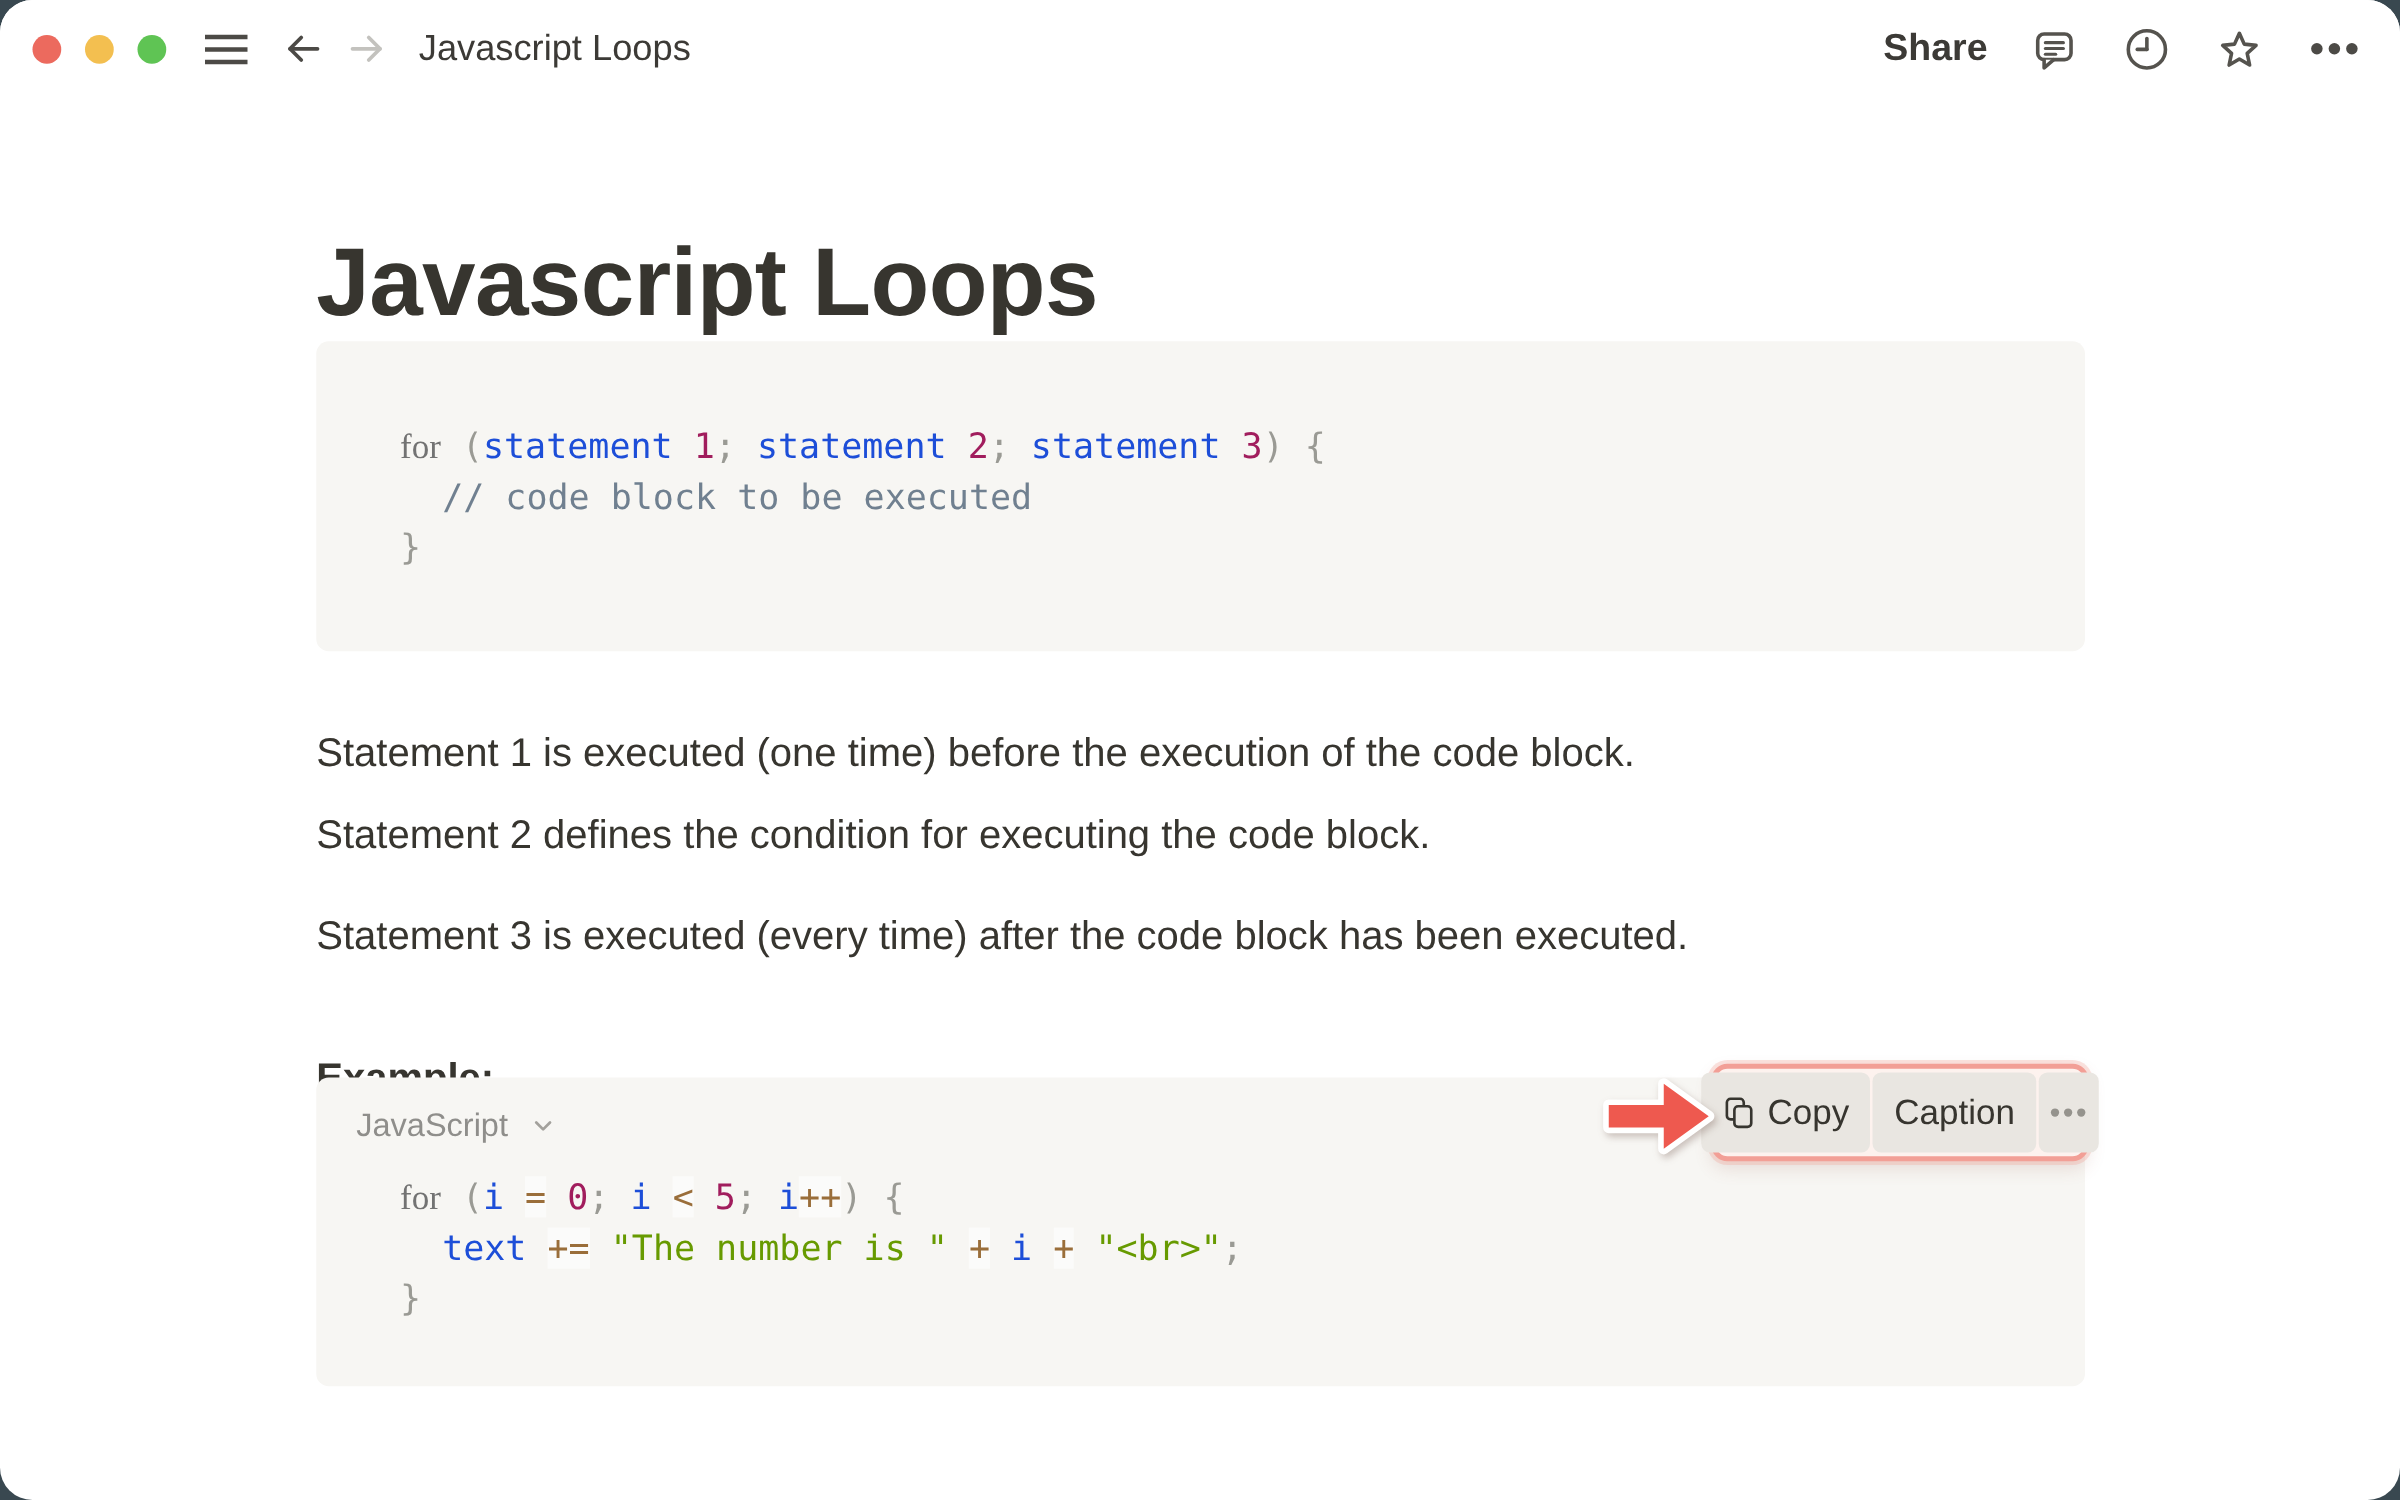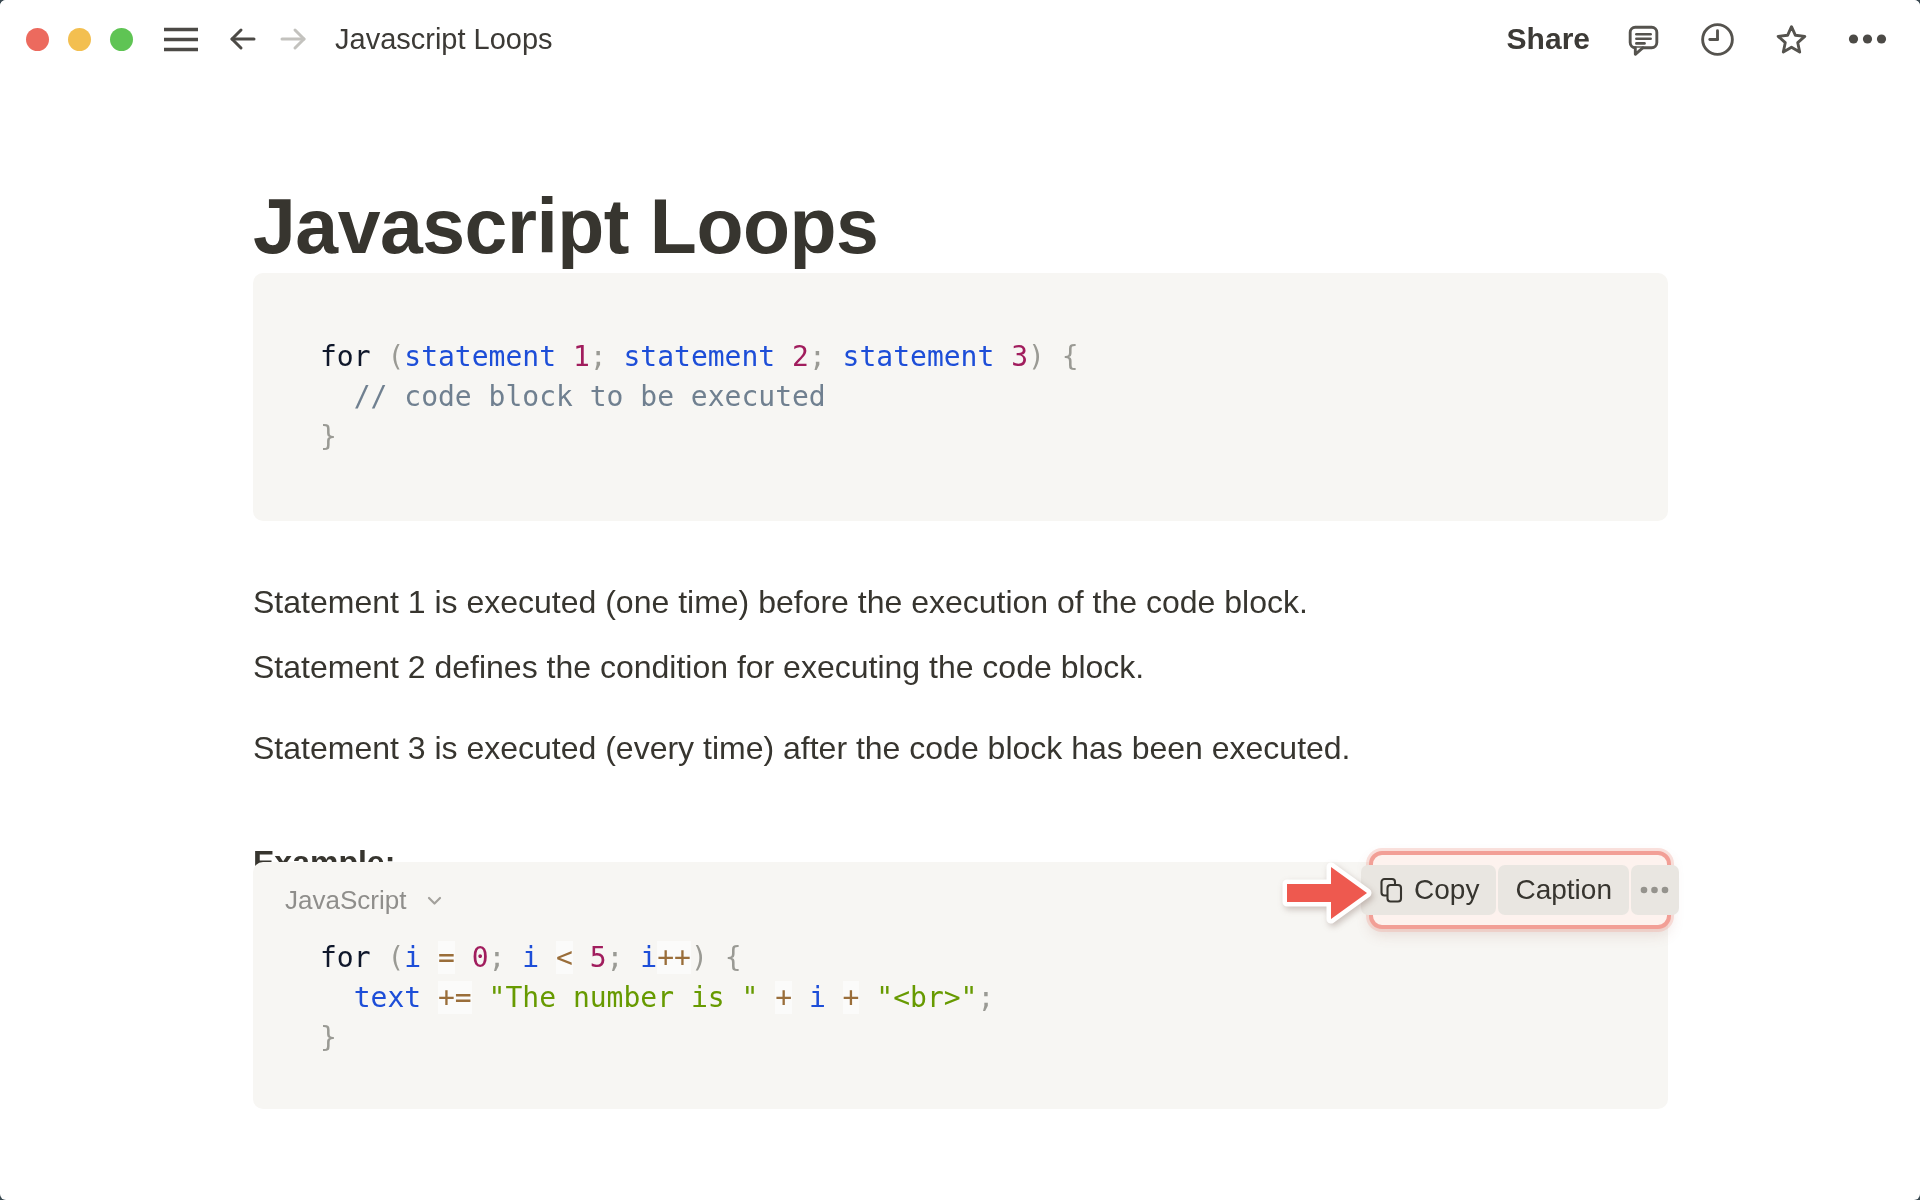--- a/index.html
+++ b/index.html
@@ -6,21 +6,21 @@
   body{
     width:1920px;height:1200px;
     background:#394850;
     font-family:"Liberation Sans", sans-serif;
     position:relative;
     -webkit-font-smoothing:antialiased;
   }
   .window{
     position:absolute;inset:0;
     background:#ffffff;
-    border-radius:6px;
+    border-radius:26px;
     overflow:hidden;
   }
 
   
   .topbar{
     position:absolute;top:0;left:0;right:0;height:78px;
     display:flex;align-items:center;
     padding:0 30px 0 26px;box-sizing:border-box;
     background:#ffffff;
   }
@@ -48,21 +48,21 @@
   .code2{top:862px;height:247px;}
   .codepre{
     position:absolute;left:67px;
     font-family:"DejaVu Sans Mono", monospace;
     font-size:28px;line-height:40px;
     white-space:pre;
   }
   .code1 .codepre{top:64px;}
   .code2 .codepre{top:76px;}
   .code-line{white-space:pre;}
-  .tk-kw{color:#0f172a;}
+  .tk-kw{color:#737373;font-family:Liberation Serif, serif;}
   .tk-num{color:#a11d5d;}
   .tk-pu{color:#9a9a94;}
   .tk-com{color:#708090;}
   .tk-str{color:#679a00;}
   .tk-pl{color:#1d4ed8;}
   .tk-op{color:#9a6e3a;background:rgba(255,255,255,0.55);}
 
   .para{
     position:absolute;left:253px;
     font-size:32px;line-height:40px;color:#37352f;
@@ -83,21 +83,21 @@
   .annotation{
     position:absolute;left:1369px;top:851px;width:302px;height:78px;
     border:4px solid #f29f96;border-radius:13px;
     background:#fdf2ee;box-sizing:border-box;
     box-shadow:0 0 0 3px rgba(243,166,156,0.33), 0 6px 14px rgba(150,80,70,0.15);
     display:flex;align-items:center;justify-content:center;
     z-index:5;
   }
   .toolbar{display:flex;gap:2px;align-items:center;}
   .tb-btn{
-    height:50px;background:#e9e6e1;border:none;border-radius:7px;
+    height:64px;background:#e9e6e1;border:none;border-radius:7px;
     display:flex;align-items:center;justify-content:center;gap:9px;
     font-family:"Liberation Sans", sans-serif;
     font-size:28px;color:#37352f;cursor:pointer;padding:0 17px;
   }
   .tb-btn.dots-btn{width:48px;padding:0;}
   .arrow-anno{
     position:absolute;left:1268px;top:850px;z-index:6;
     filter:drop-shadow(2px 3px 3px rgba(100,70,60,0.3));
   }
 </style>

